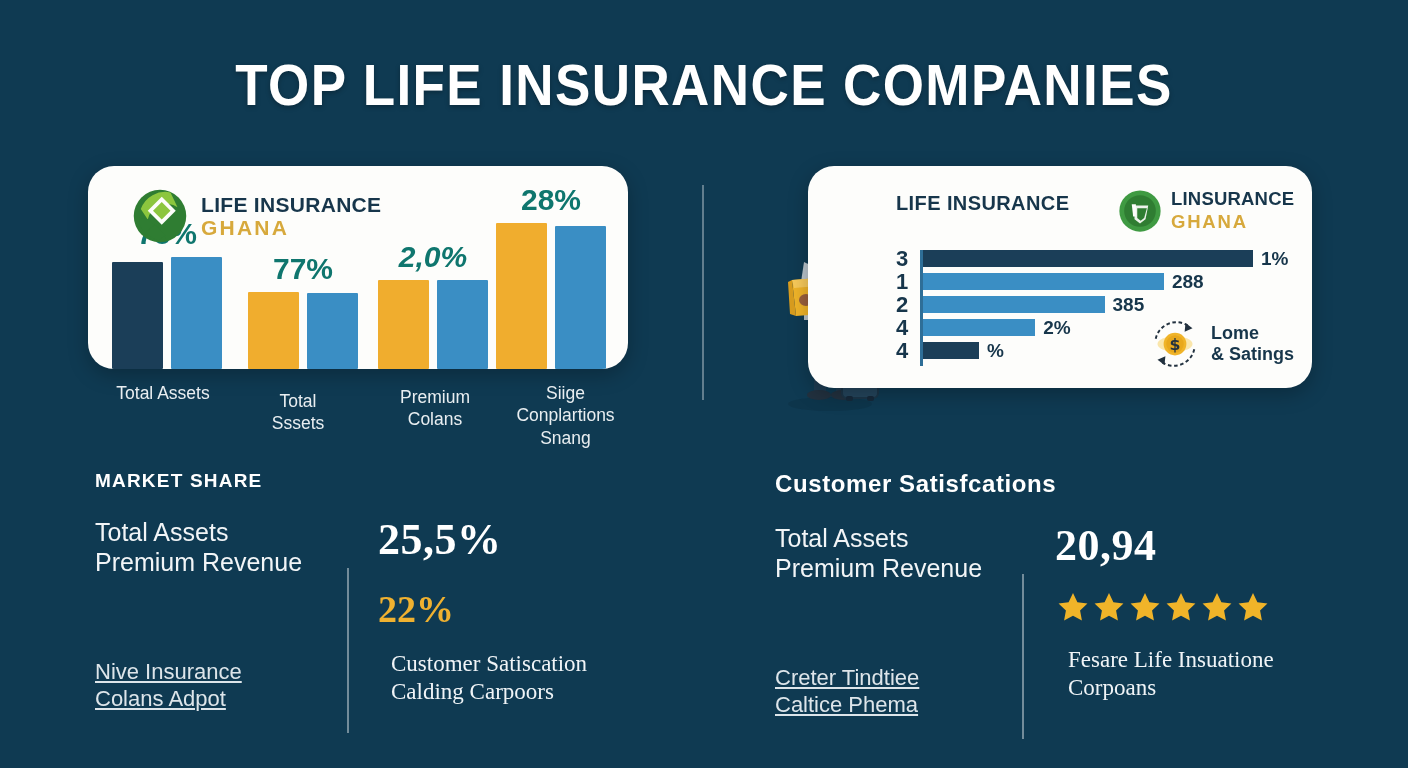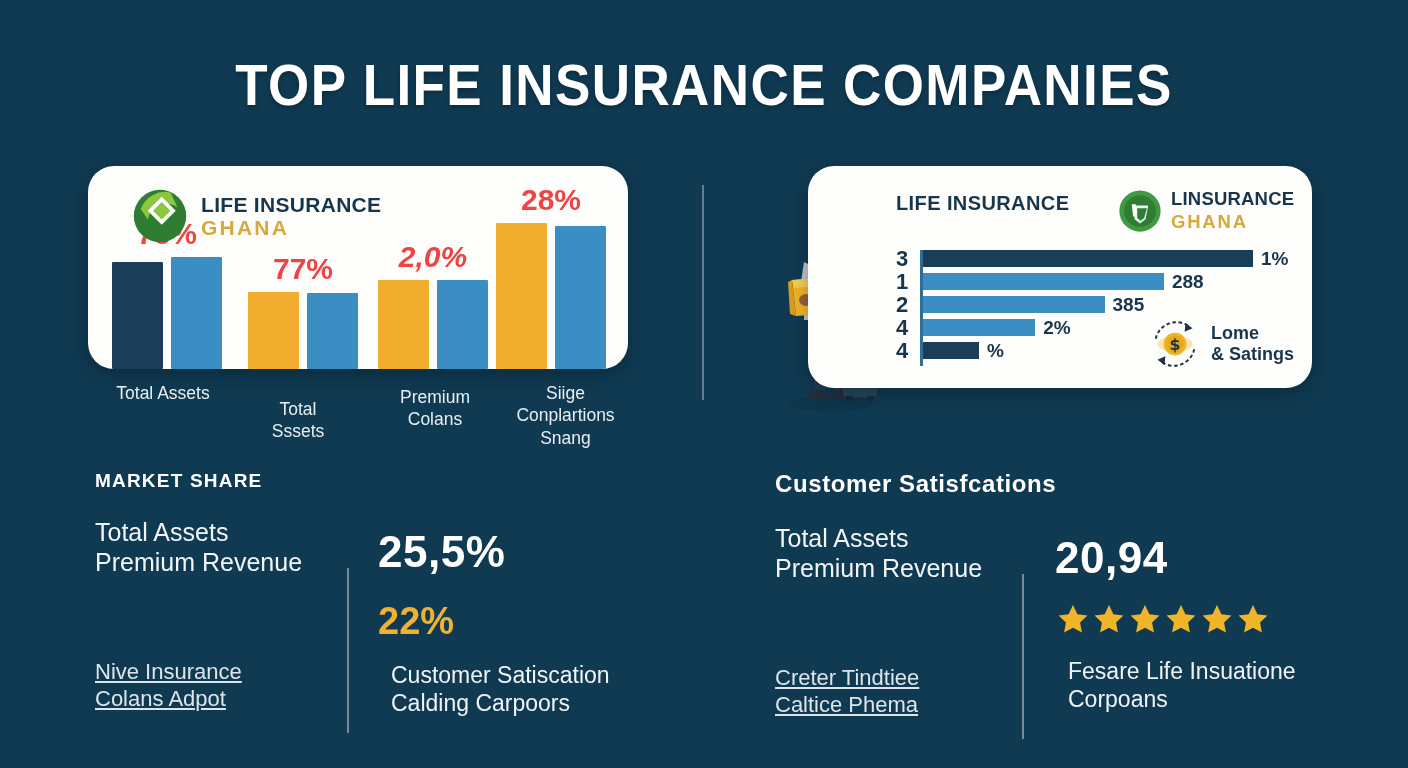--- a/index.html
+++ b/index.html
@@ -43,21 +43,21 @@
   .logo-l1 { font-size:21px; font-weight:bold; color:#17364b; letter-spacing:.3px; }
   .logo-l2 { font-size:21px; font-weight:bold; color:#d7a93c; letter-spacing:2.2px; margin-top:2px; }
 
   
   .vbars { position:absolute; left:0; top:0; width:100%; height:100%; }
   .vgroup { position:absolute; bottom:0; display:flex; align-items:flex-end; gap:8px; }
   .vbar { width:51px; border-radius:1px; }
   .vlabel {
     position:absolute; bottom:0; width:100%;
     text-align:center;
-    font-size:30px; font-weight:bold; color:#ef4444;
+    font-size:30px; font-weight:bold; color:#0f766e;
     white-space:nowrap;
   }
 
   
   .vcaptions { position:absolute; left:88px; top:382px; width:560px; height:80px; }
   .vcap {
     position:absolute; text-align:center;
     color:#e9eef1; font-size:17.5px; line-height:1.28;
   }
 
@@ -90,21 +90,21 @@
   .panel-title {
     color:#ffffff; font-weight:bold; letter-spacing:.6px;
     margin-bottom:26px;
   }
   .pt-left  { font-size:19px; letter-spacing:1.2px; }
   .pt-right { font-size:24px; }
 
   .panel-body { position:relative; height:200px; }
   .pcol-l { position:absolute; left:0; top:0; width:245px; }
   .pdiv   { position:absolute; top:50px; width:1.5px; height:165px; background:rgba(255,255,255,.42); }
-  .pcol-r { position:absolute; top:12px; }
+  .pcol-r { position:absolute; top:0;font-family:Liberation Serif, serif; }
 
   .metric-lines { color:#f2f5f7; font-size:25px; line-height:1.18; font-weight:normal; }
   .metric-sub   { color:#dde5ea; font-size:22px; line-height:1.22; margin-top:82px;text-decoration:underline; }
 
   .big-num   { color:#ffffff; font-size:44px; font-weight:bold; letter-spacing:.5px; line-height:1; }
   .big-num-2 { color:#efb130; font-size:38px; font-weight:bold; line-height:1; margin-top:28px; }
   .cap-lines { color:#f0f4f7; font-size:23px; line-height:1.2; margin-top:22px;margin-left:13px; }
   .stars { margin-top:22px; font-size:0; letter-spacing:0; white-space:nowrap; }
   .star { display:inline-block; width:36px; height:34px; }
 </style>
@@ -151,21 +151,21 @@
       <div class="logo-l1">LIFE INSURANCE</div>
       <div class="logo-l2">GHANA</div>
     </div>
   </div>
 </div>
 
 <div class="vcaptions" id="vcaps">
     <div class="vcap" style="left: 0px; width: 150px; top: 0px;">
       <div>Total Assets</div>
     </div>
-    <div class="vcap" style="left: 140px; width: 140px; top: 16px; text-align: center;">
+    <div class="vcap" style="left: 140px; width: 140px; top: 8px; text-align: center;">
       <div>Total</div>
       <div>Sssets</div>
     </div>
     <div class="vcap" style="left: 272px; width: 150px; top: 4px;">
       <div>Premium</div>
       <div>Colans</div>
     </div>
     <div class="vcap" style="left: 390px; width: 175px; top: 0px;">
       <div>Siige</div>
       <div>Conplartions</div>

